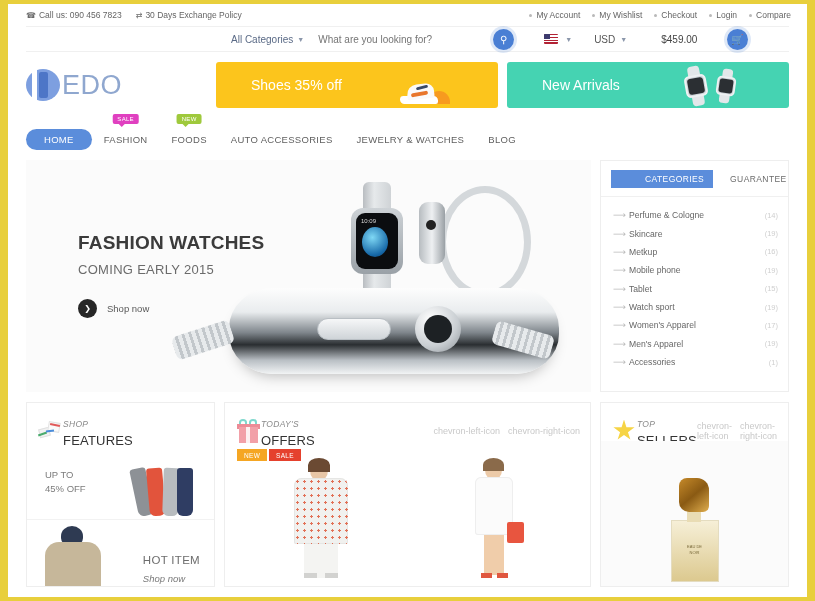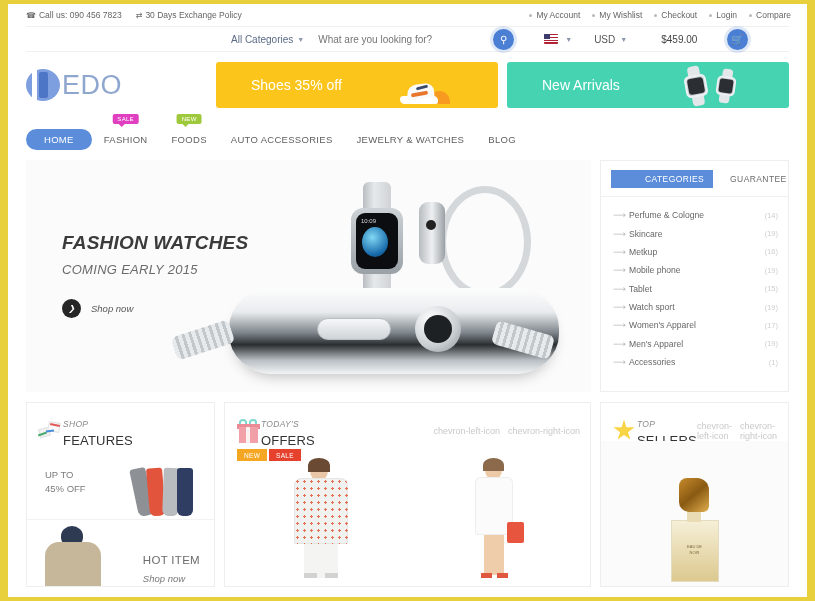--- a/index.html
+++ b/index.html
@@ -142,21 +142,21 @@
   .badge-hot { background: #f2851f; }
   .badge-hot::after { border-top-color: #f2851f; }
   .badge-new { background: #9fc93c; }
   .badge-new::after { border-top-color: #9fc93c; }
 
   
   .main { display: flex; padding: 10px 18px 0 18px; gap: 9px; }
   .hero {
     flex: 1; height: 232px; background: #fbfbfb; position: relative; overflow: hidden;
   }
-  .hero-txt { position: absolute; left: 36px; top: 72px; font-style: italic; }
+  .hero-txt { position: absolute; left: 52px; top: 72px; }
   .hero-title { font-size: 19px; color: #3b3b3b; font-weight: bold; letter-spacing: .2px; }
   .hero-sub { font-size: 13px; color: #6b6b6b; margin-top: 8px; letter-spacing: .3px; }
   .shopnow { display: flex; align-items: center; gap: 10px; margin-top: 22px; cursor: pointer; }
   .shopnow .circ {
     width: 19px; height: 19px; border-radius: 50%; background: #262626;
     color: #fff; font-size: 8px; display: flex; align-items: center; justify-content: center;
   }
   .shopnow .lbl { font-size: 9.5px; color: #585858; }
 
   .hero-art { position: absolute; right: 0; top: 0; width: 320px; height: 232px; }

